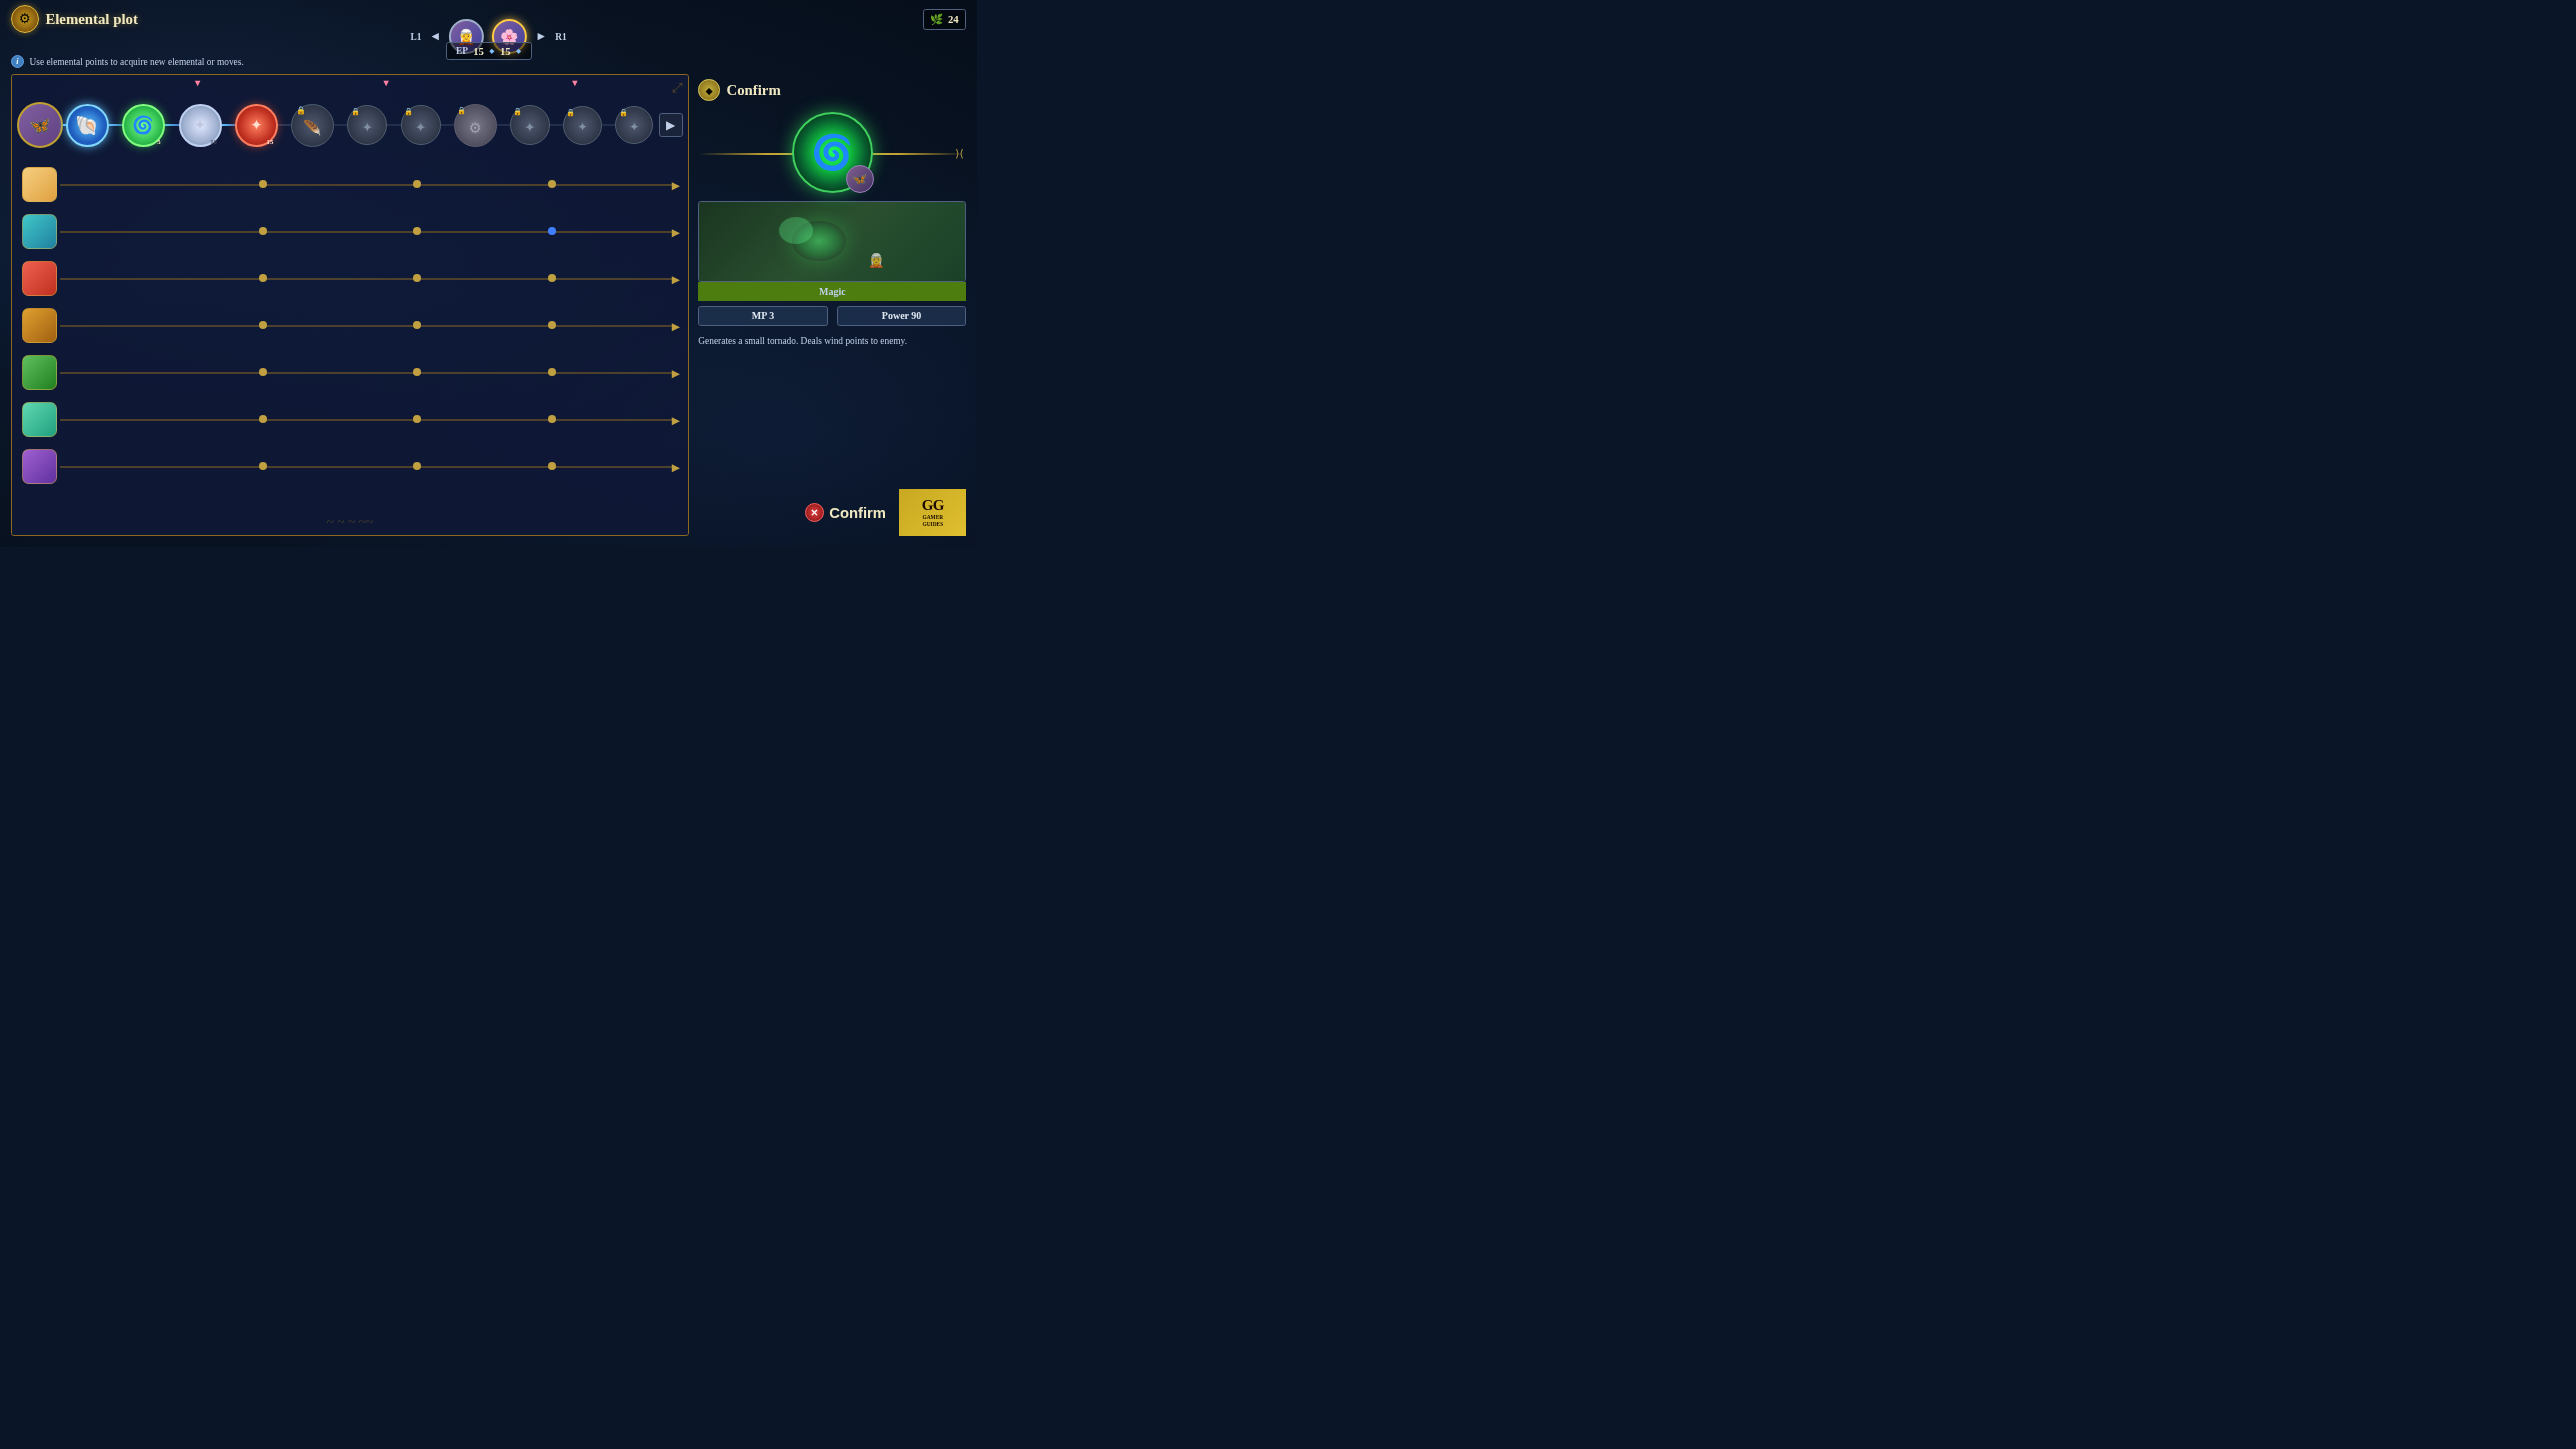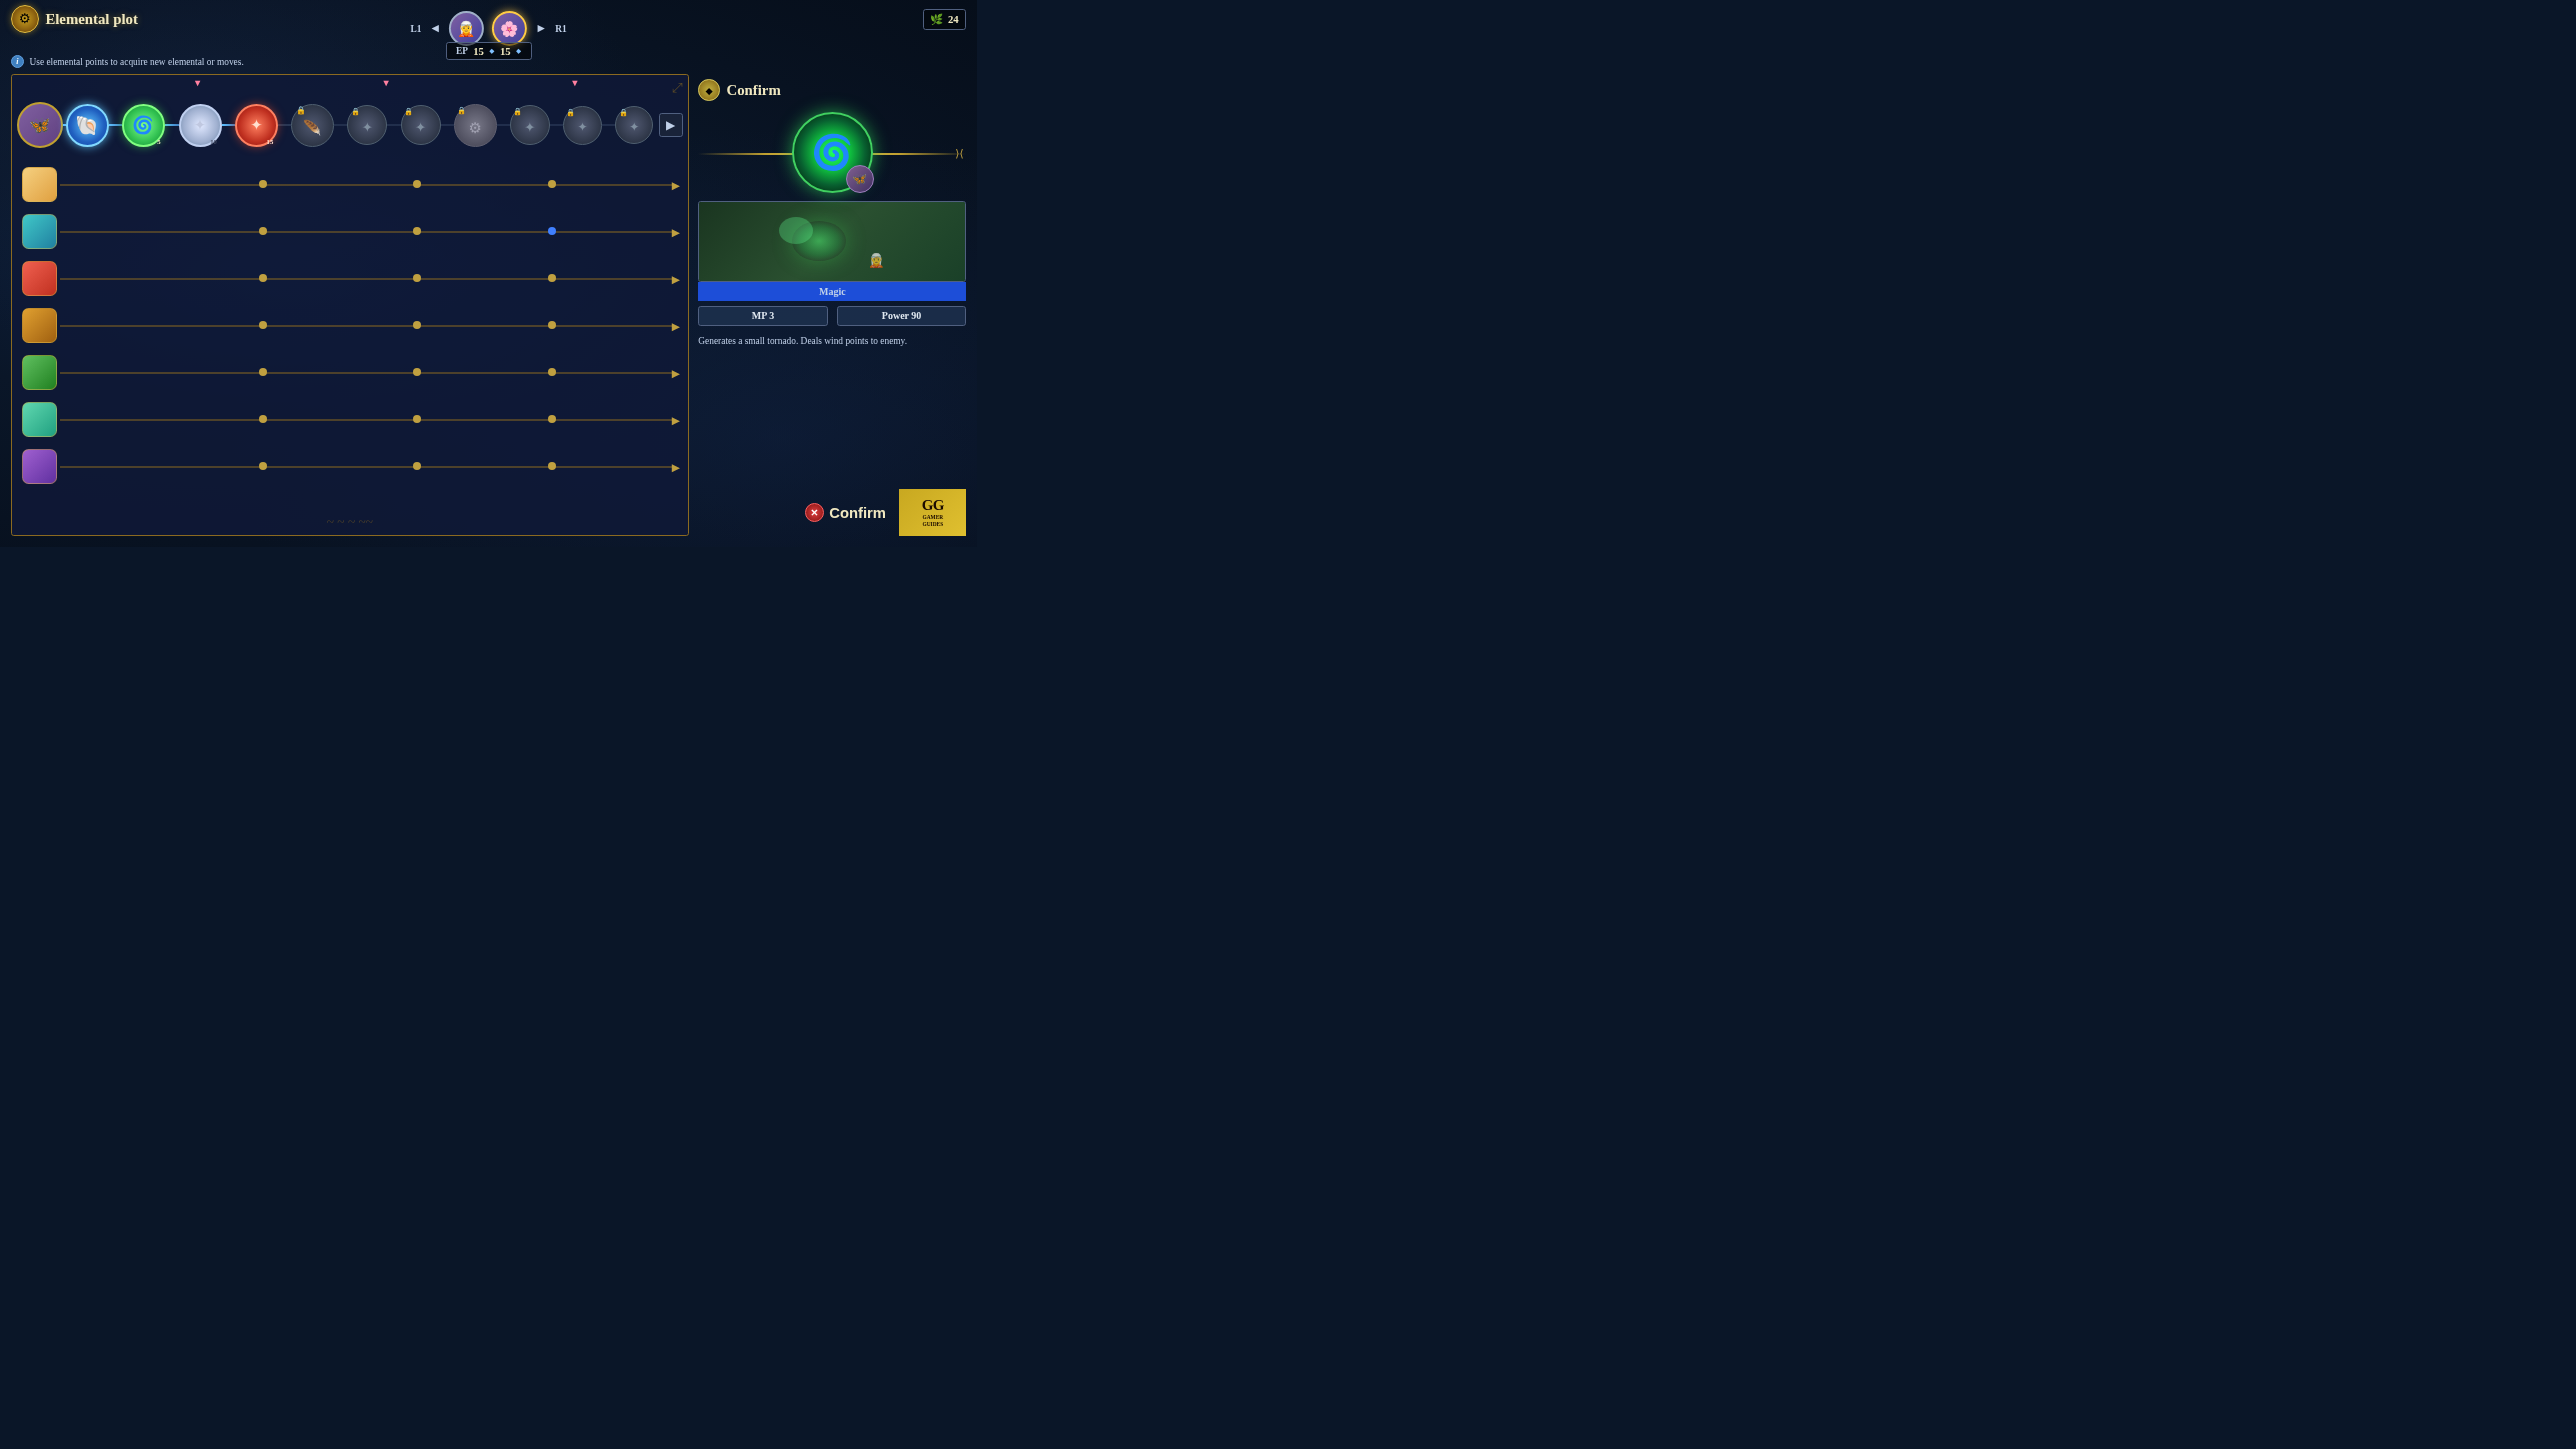--- a/index.html
+++ b/index.html
@@ -68,21 +68,21 @@
     }
 
     
     .char-selector {
       display: flex;
       align-items: center;
       gap: 8px;
       position: absolute;
       left: 50%;
       transform: translateX(-50%);
-      top: 6px;
+      top: 14px;
     }
 
     .nav-label {
       color: #c0d0e8;
       font-size: 9.4px;
       font-weight: bold;
     }
 
     .char-avatar {
       width: 35px;
@@ -311,21 +311,21 @@
       border-radius: 2.7px;
       background: linear-gradient(135deg, #1a3520 0%, #2a5030 40%, #1a4028 100%);
       display: flex;
       align-items: center;
       justify-content: center;
       overflow: hidden;
       position: relative;
     }
 
     .ability-type-bar {
-      background: #1d4ed8;
+      background: #4d7c0f;
       padding: 4px 8px;
       text-align: center;
       color: #c0d0e8;
       font-size: 10px;
       font-weight: bold;
     }
 
     .ability-stats {
       display: flex;
       gap: 9px;

